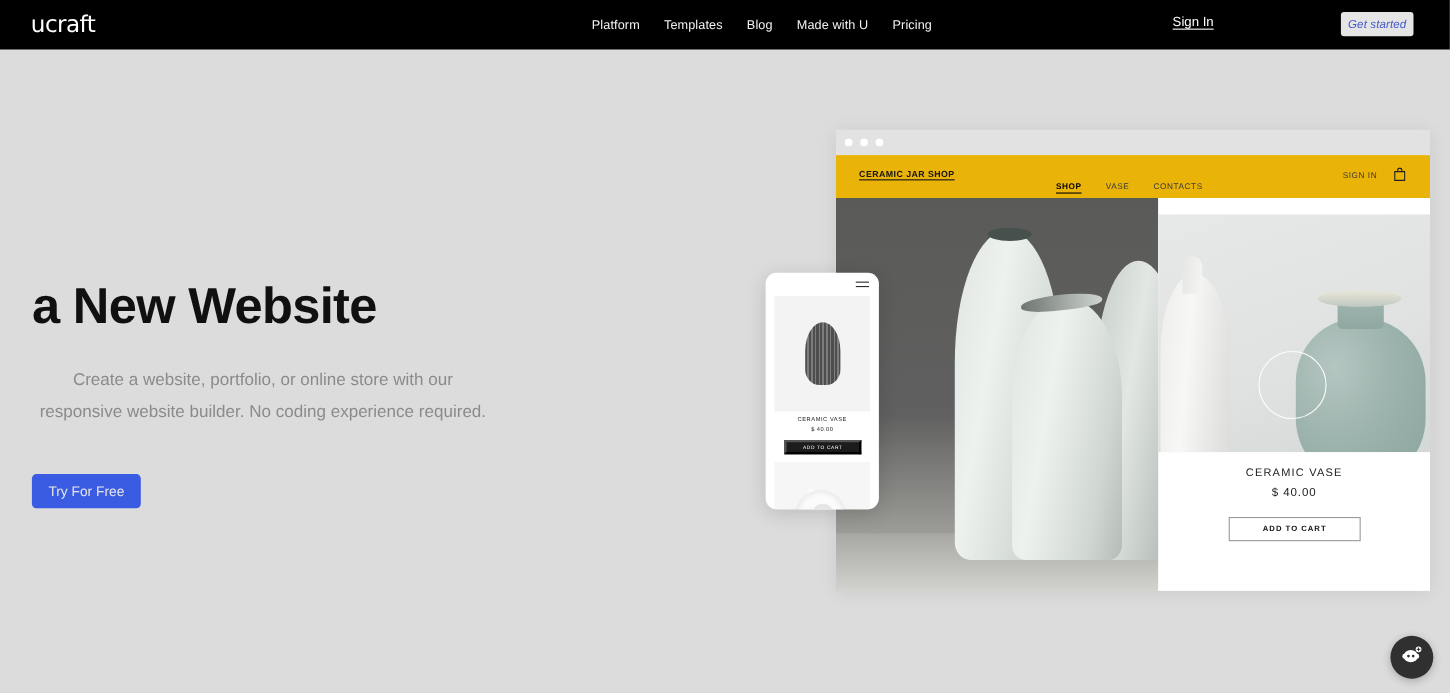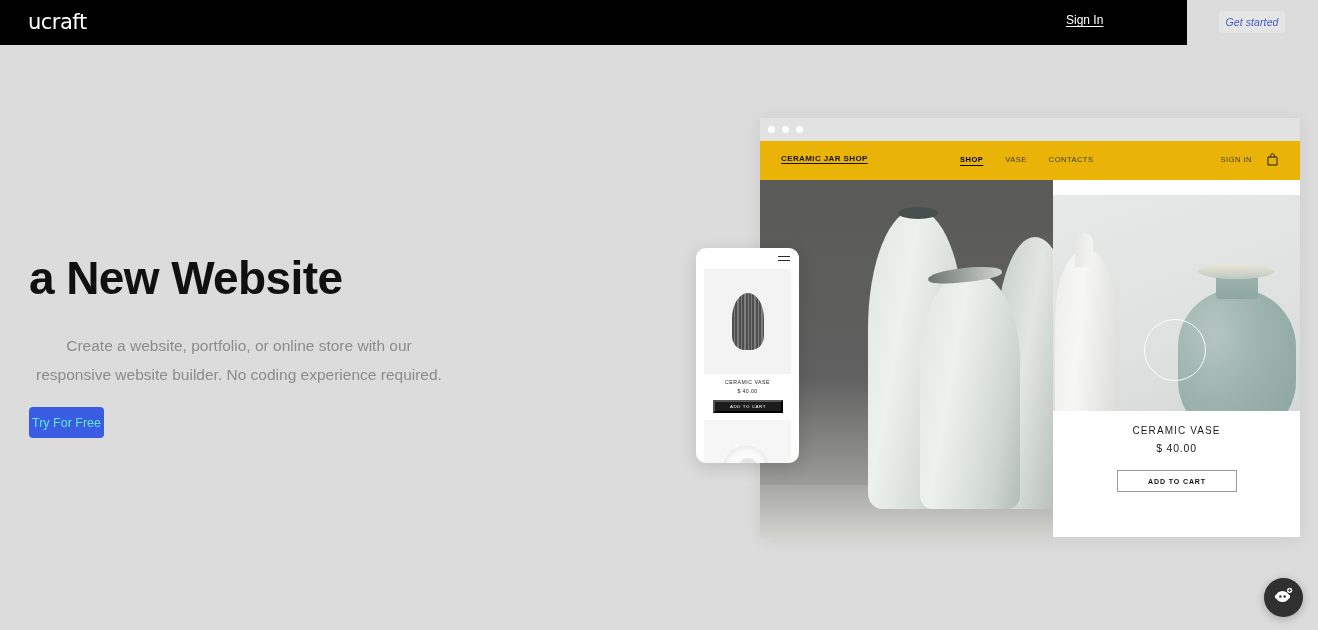--- a/index.html
+++ b/index.html
@@ -6,21 +6,21 @@
   html, body {
     width: 1318px; height: 630px;
     overflow: hidden;
     font-family: "Liberation Sans", sans-serif;
     background: #dcdcdc;
   }
 
   
   .topnav {
     position: absolute; top: 0; left: 0;
-    width: 1187px; height: 45px;
+    width: 1318px; height: 45px;
     background: #000;
     display: flex; align-items: center;
   }
   .logo {
     position: absolute; left: 28px; top: 11px;
     color: #fff; font-size: 21px; letter-spacing: -0.5px;
     font-family: "DejaVu Sans", sans-serif;
     font-weight: 400; line-height: 22px;
   }
   .nav-links {
@@ -53,25 +53,25 @@
     color: #101010; letter-spacing: -0.6px;
   }
   .hero h1 .l2 { display: block; }
   .hero p {
     margin-top: 20px;
     font-size: 15.5px; line-height: 29px; color: #8b8b8b;
     max-width: 420px;
     text-align: center;
   }
   .try-btn {
-    margin-top: 18px;
+    margin-top: 42px;
     display: inline-flex; align-items: center; justify-content: center;
-    width: 75px; height: 31px;
+    width: 99px; height: 31px;
     background: #3a5ce3; border: none; border-radius: 4px;
-    color: #5eead4; font-size: 12.5px; cursor: pointer;
+    color: #e5e5e5; font-size: 12.5px; cursor: pointer;
     font-family: "Liberation Sans", sans-serif;
   }
 
   
   .browser {
     position: absolute; left: 760px; top: 118px;
     width: 540px; height: 419px;
     background: #e2e2e2;
     box-shadow: 0 2px 16px rgba(0,0,0,0.08);
   }
@@ -91,21 +91,21 @@
   .site-brand {
     position: absolute; left: 21px; top: 13px;
     font-size: 8px; font-weight: 700; letter-spacing: 0.4px;
     color: #141414; text-decoration: underline; text-underline-offset: 2px;
   }
   .site-nav {
     position: absolute; left: 200px; top: 14px;
     display: flex; gap: 22px;
   }
   .site-nav span {
-    font-size: 7.5px; letter-spacing: 0.5px; color: #3a3a3a;
+    font-size: 7.5px; letter-spacing: 0.5px; color: #3a3a3a; margin-top: 10px;
   }
   .site-nav span.active {
     font-weight: 700; color: #000;
     text-decoration: underline; text-underline-offset: 3px;
   }
   .site-signin {
     position: absolute; right: 48px; top: 14px;
     font-size: 7.5px; letter-spacing: 0.5px; color: #3a3a3a;
   }
   .bag-icon { position: absolute; right: 22px; top: 11px; }
@@ -242,20 +242,27 @@
     display: flex; align-items: center; justify-content: center;
     box-shadow: 0 2px 8px rgba(0,0,0,0.25);
   }
 </style>
 </head>
 <body>
 
 <div class="topnav">
   <div class="logo">ucraft</div>
 
+  <nav class="nav-links">
+    <a href="#">Platform</a>
+    <a href="#">Templates</a>
+    <a href="#">Blog</a>
+    <a href="#">Made with U</a>
+    <a href="#">Pricing</a>
+  </nav>
 
   <a href="#" class="signin">Sign In</a>
   <button class="getstarted">Get started</button>
 </div>
 
 <section class="hero">
   <h1>
     <span class="l2">a New Website</span>
   </h1>
   <p>Create a website, portfolio, or online store with our responsive website builder. No coding experience required.</p>

